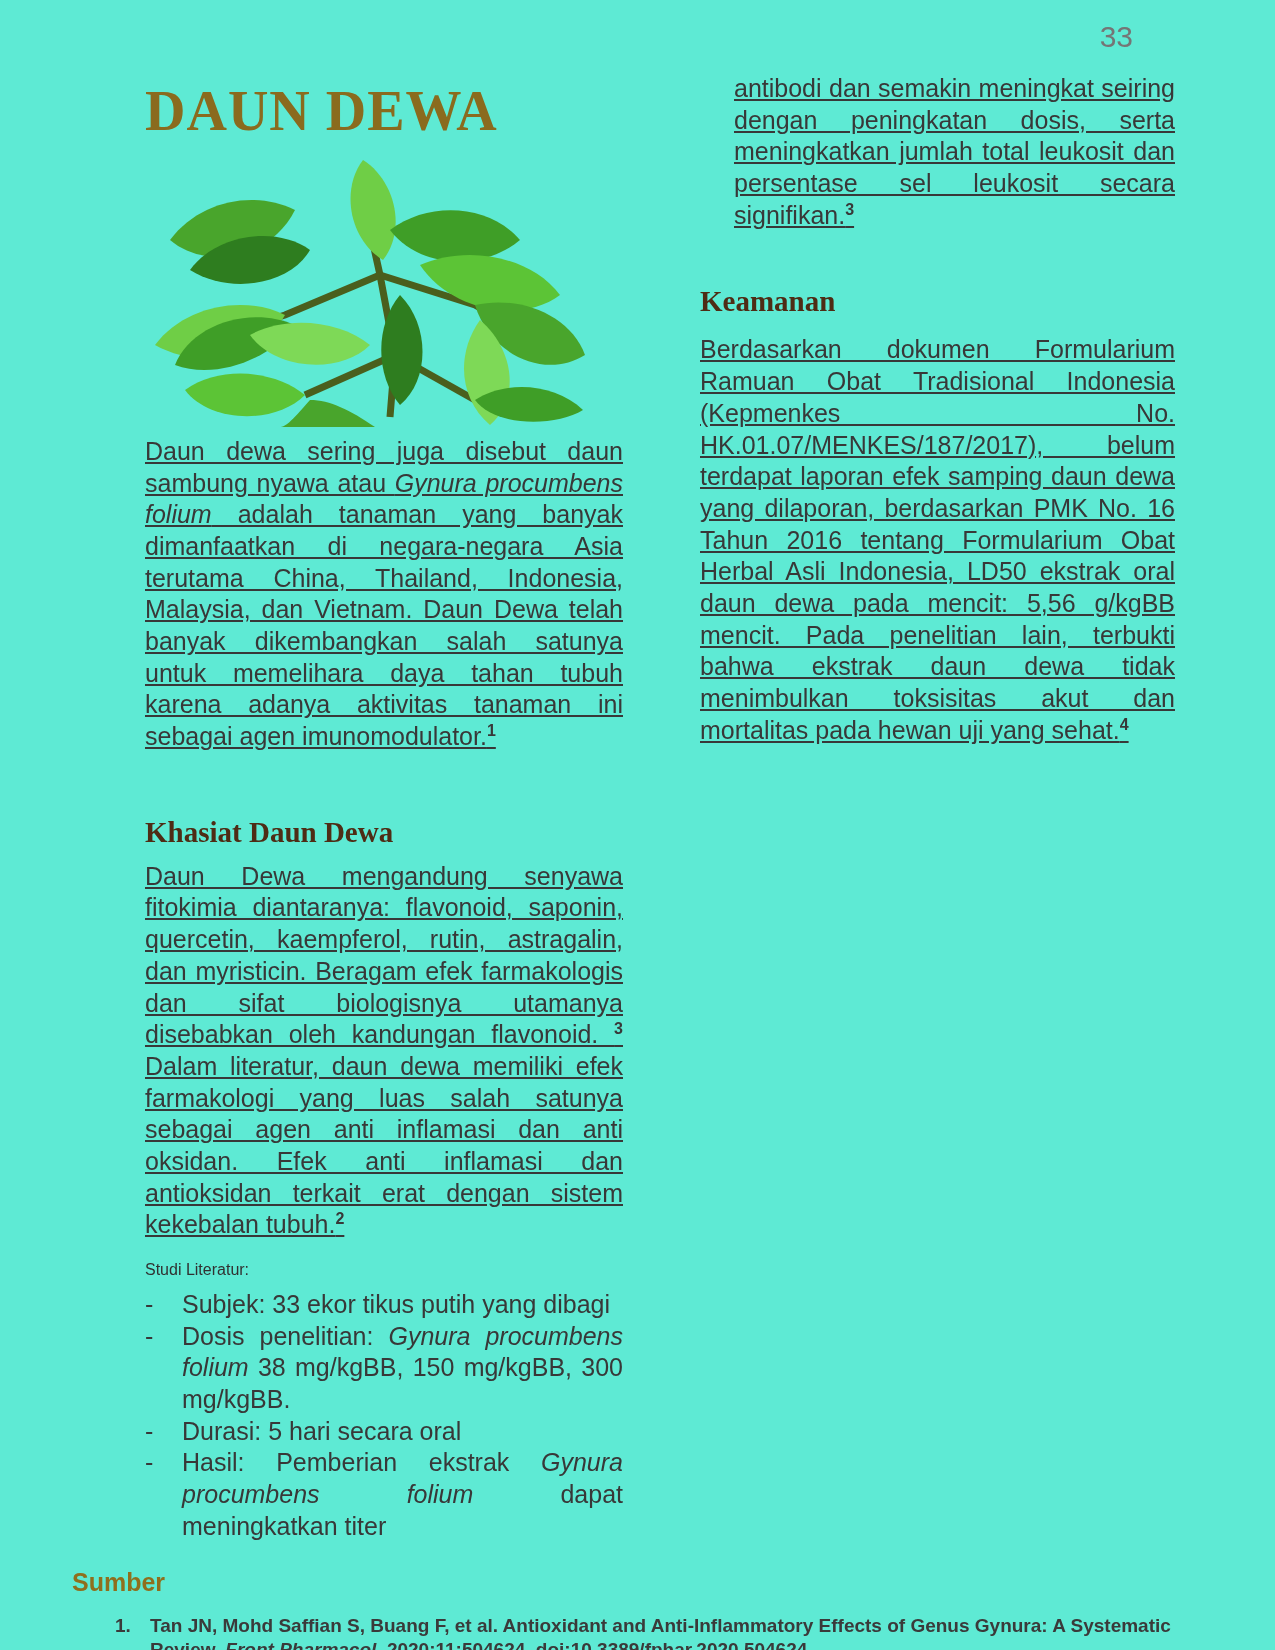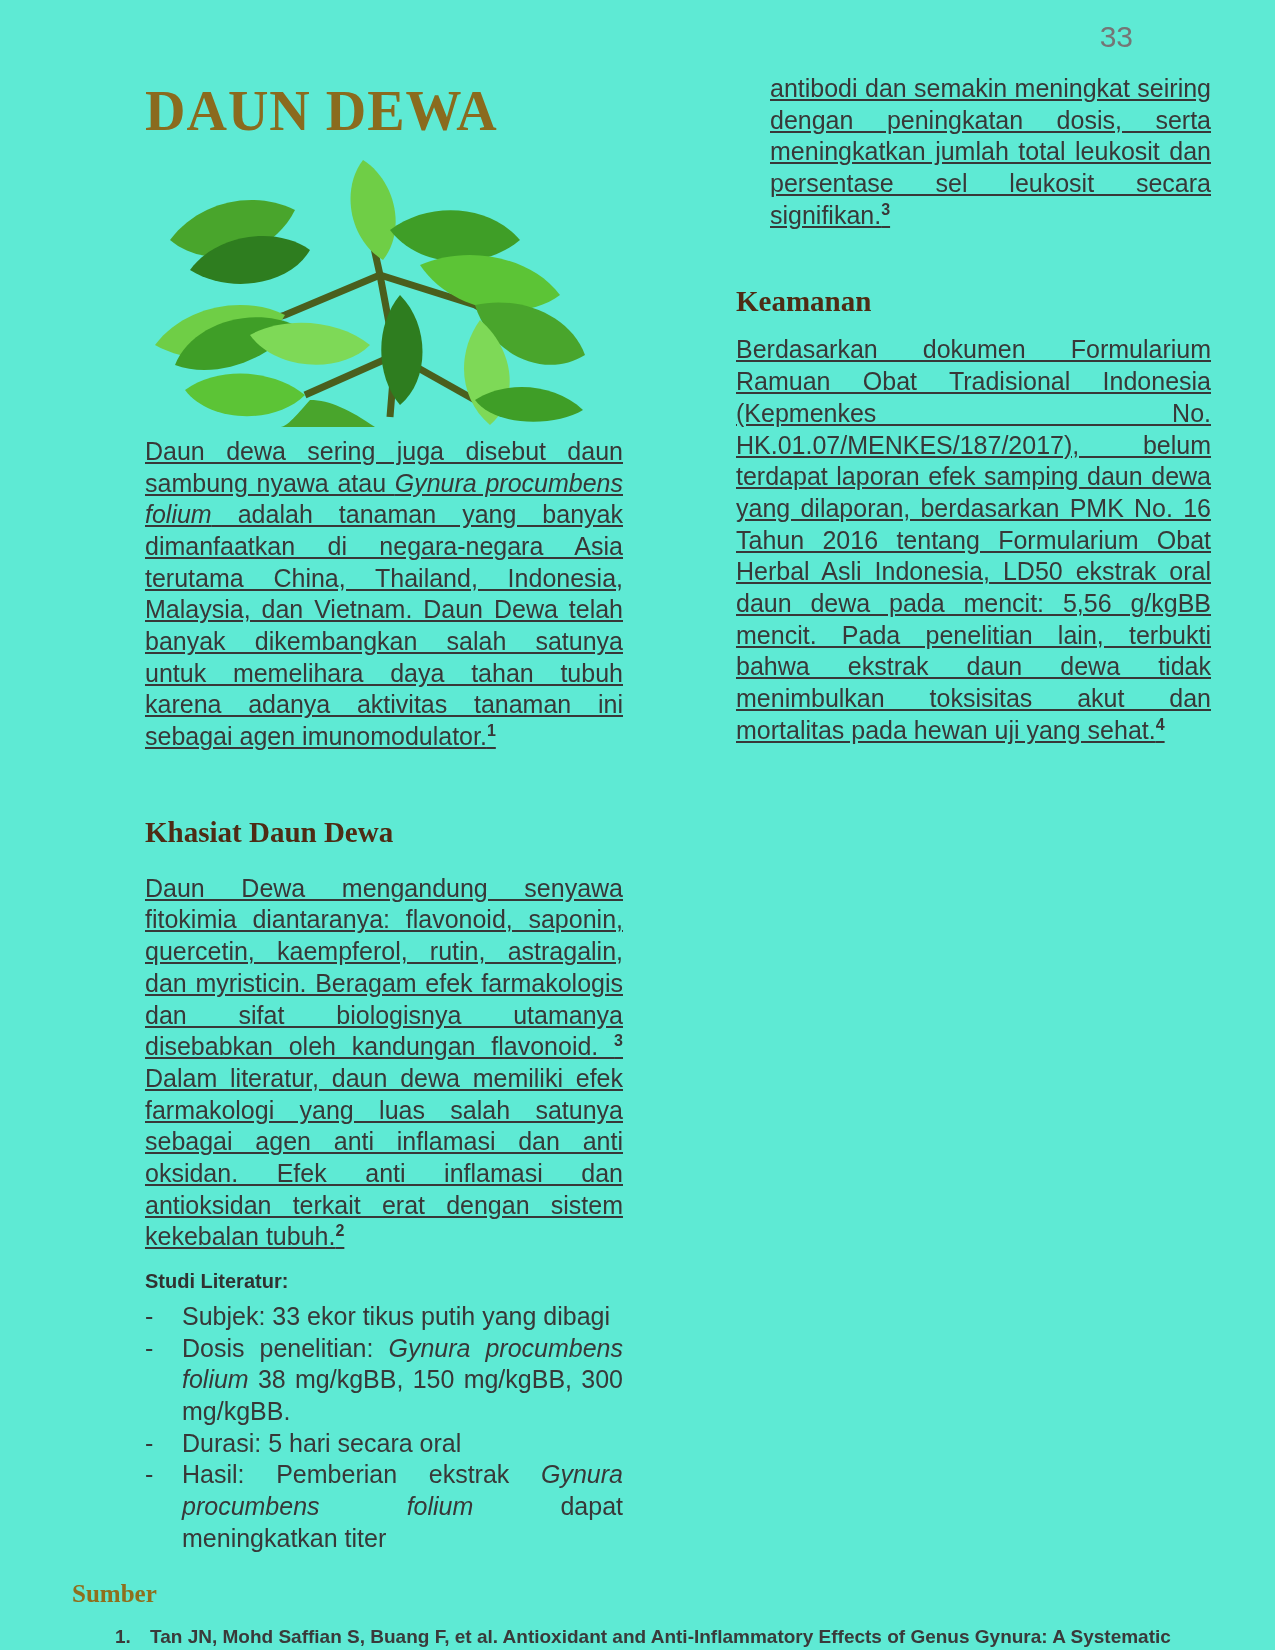--- a/index.html
+++ b/index.html
@@ -12,21 +12,21 @@
     font-family:"Liberation Sans", sans-serif;
     color:#383838;
   }
   .page-number {
     position:absolute; top:20px; right:142px;
     font-size:30px; color:#757575;
   }
   .columns {
     display:grid;
     grid-template-columns:478px 475px;
-    column-gap:113px;
+    column-gap:77px;
     padding-left:145px;
     align-items:start;
   }
   
   .doc-title {
     margin-top:82px;
     font-family:"Liberation Serif", serif;
     font-weight:bold;
     font-size:56px;
     line-height:1.05;
@@ -44,26 +44,26 @@
   }
   .intro-para { margin-top:9px; }
   .section-heading {
     font-family:"Liberation Serif", serif;
     font-weight:bold;
     font-size:29px;
     line-height:1.1;
     color:#4e2c15;
   }
   .khasiat-heading { margin-top:64px; }
-  .khasiat-para { margin-top:24px; }
+  .khasiat-para { margin-top:12px; }
   .studi-heading {
     margin-top:13px;
-    font-size:20px;
+    font-size:16px;
     line-height:31.7px;
-    font-weight:bold;
+    font-weight:normal;
     color:#313131;
   }
   .studi-list { list-style:none; margin-top:3px; }
   .studi-list li {
     display:flex;
     font-size:25px;
     line-height:31.7px;
   }
   .studi-list .marker { flex:0 0 37px; }
   .studi-list .li-text { flex:1; text-align:justify; }
@@ -78,21 +78,20 @@
     font-size:64%;
     line-height:0;
     vertical-align:super;
   }
   
   .sources { margin-top:26px; padding:0 100px 0 72px; }
   .sources-heading {
     font-size:25px;
     font-weight:bold;
     color:#8f6f1d;
-    font-family:Liberation Serif, serif;
   }
   .sources-list {
     list-style:none;
     counter-reset:ref;
     margin-top:17px;
     font-weight:bold;
   }
   .sources-list li {
     counter-increment:ref;
     position:relative;

